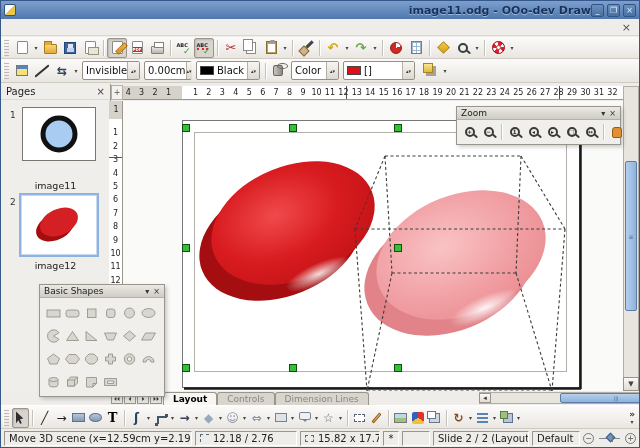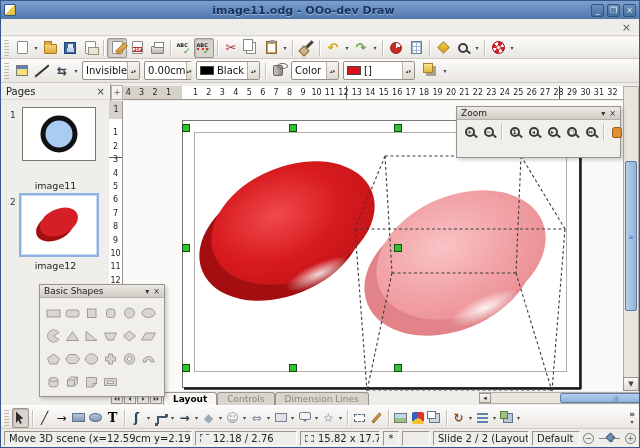--- a/index.html
+++ b/index.html
@@ -1,21 +1,21 @@
 <!DOCTYPE html>
 <html><head>
 <meta charset="utf-8">
 <style>
 *{margin:0;padding:0;box-sizing:border-box;font-family:"DejaVu Sans",sans-serif}
 body{background:#fff}
 #win{position:relative;width:640px;height:448px;background:#efedea;border:1px solid #36588c;overflow:hidden}
 
 .titlebar{position:absolute;left:0;top:0;right:0;height:18px;background:linear-gradient(#7da0cd,#4f78ad);display:flex;align-items:center}
 .appico{width:12px;height:12px;margin-left:3px;background:linear-gradient(135deg,#fff 50%,#e8c84a 50%);border:1px solid #2f5585;border-radius:2px}
-.title{flex:1;text-align:center;font-size:11px;font-weight:bold;color:#16315c;text-shadow:0 1px 0 #9cb7d9}
+.title{flex:1;text-align:right;font-size:11px;font-weight:bold;color:#16315c;text-shadow:0 1px 0 #9cb7d9}
 .wbtn{width:13px;height:13px;margin-right:3px;background:linear-gradient(#6b90c0,#48719f);border:1px solid #2f5585;border-radius:2px;color:#e6eef8;font-size:8px;line-height:11px;text-align:center}
 
 .menubar{position:absolute;left:0;top:18px;right:0;height:17px;background:#efedea;border-bottom:1px solid #dbd7cf;display:flex;align-items:center;padding:0 4px;font-size:11px;color:#111}
 .menu-item{padding:1px 7px}
 .menu-item::first-letter{text-decoration:underline}
 .menu-close{margin-left:auto;color:#555;font-size:11px;padding:0 4px}
 
 .tbar{position:absolute;left:0;right:0;display:flex;align-items:center;background:linear-gradient(#fcfbfa,#e9e6e1);border-bottom:1px solid #cfcbc3;padding-left:2px}
 #tb1{top:36px;height:22px}
 #tb2{top:58px;height:24px}
@@ -103,21 +103,21 @@
 #vruler .gray{position:absolute;left:0;top:0;width:14px;height:18px;background:#d6d2ca}
 .rnum{position:absolute;font-size:8px;color:#222;width:12px;text-align:center}
 .rmark-v{position:absolute;top:0;width:1px;height:14px;background:#555}
 .rmark-h{position:absolute;left:0;width:14px;height:1px;background:#555}
 #canvas{position:absolute;left:122px;top:100px;width:500px;height:290px;background:#fafaf8;overflow:hidden}
 
 .float{position:absolute;background:#f1efeb;border:1px solid #9a958c;box-shadow:2px 2px 4px #00000033;z-index:5}
 .float-hd{height:13px;background:linear-gradient(#ecE9e4,#cfccc5);border-bottom:1px solid #b5b1a8;display:flex;align-items:center;font-size:9px;color:#222;padding:0 4px;gap:4px}
 .float-hd .sp{flex:1}
 .fbtn{font-size:8px;color:#333}
-#zoom-palette{left:455px;top:105px;width:165px;height:52px}
+#zoom-palette{left:455px;top:105px;width:165px;height:39px}
 #zoom-palette .body{display:flex;align-items:center;padding:2px 3px;height:24px}
 #zoom-palette .ti{width:19px;height:19px}
 #shapes-palette{left:38px;top:283px;width:126px;height:113px}
 #shapes-palette .body{display:flex;flex-wrap:wrap;padding:3px 2px 0 4px}
 .shp{width:19px;height:23px;display:flex;align-items:center;justify-content:center}
 
 .sb-btn{position:absolute;background:linear-gradient(#fbfaf8,#e0dcd5);border:1px solid #9a958c;color:#444;text-align:center}
 #vscroll{position:absolute;left:622px;top:85px;width:16px;height:305px;background:#e8e5df;border:1px solid #b3aea5}
 #vthumb{position:absolute;left:1px;top:74px;width:12px;height:150px;background:linear-gradient(90deg,#b6cfec,#8fb3dc);border:1px solid #5a7ca6;border-radius:2px;font-size:6px;color:#46688f;display:flex;align-items:center;justify-content:center}
 #corner-box{position:absolute;left:622px;top:390px;width:16px;height:14px;background:#e8e5df;border:1px solid #b3aea5}

